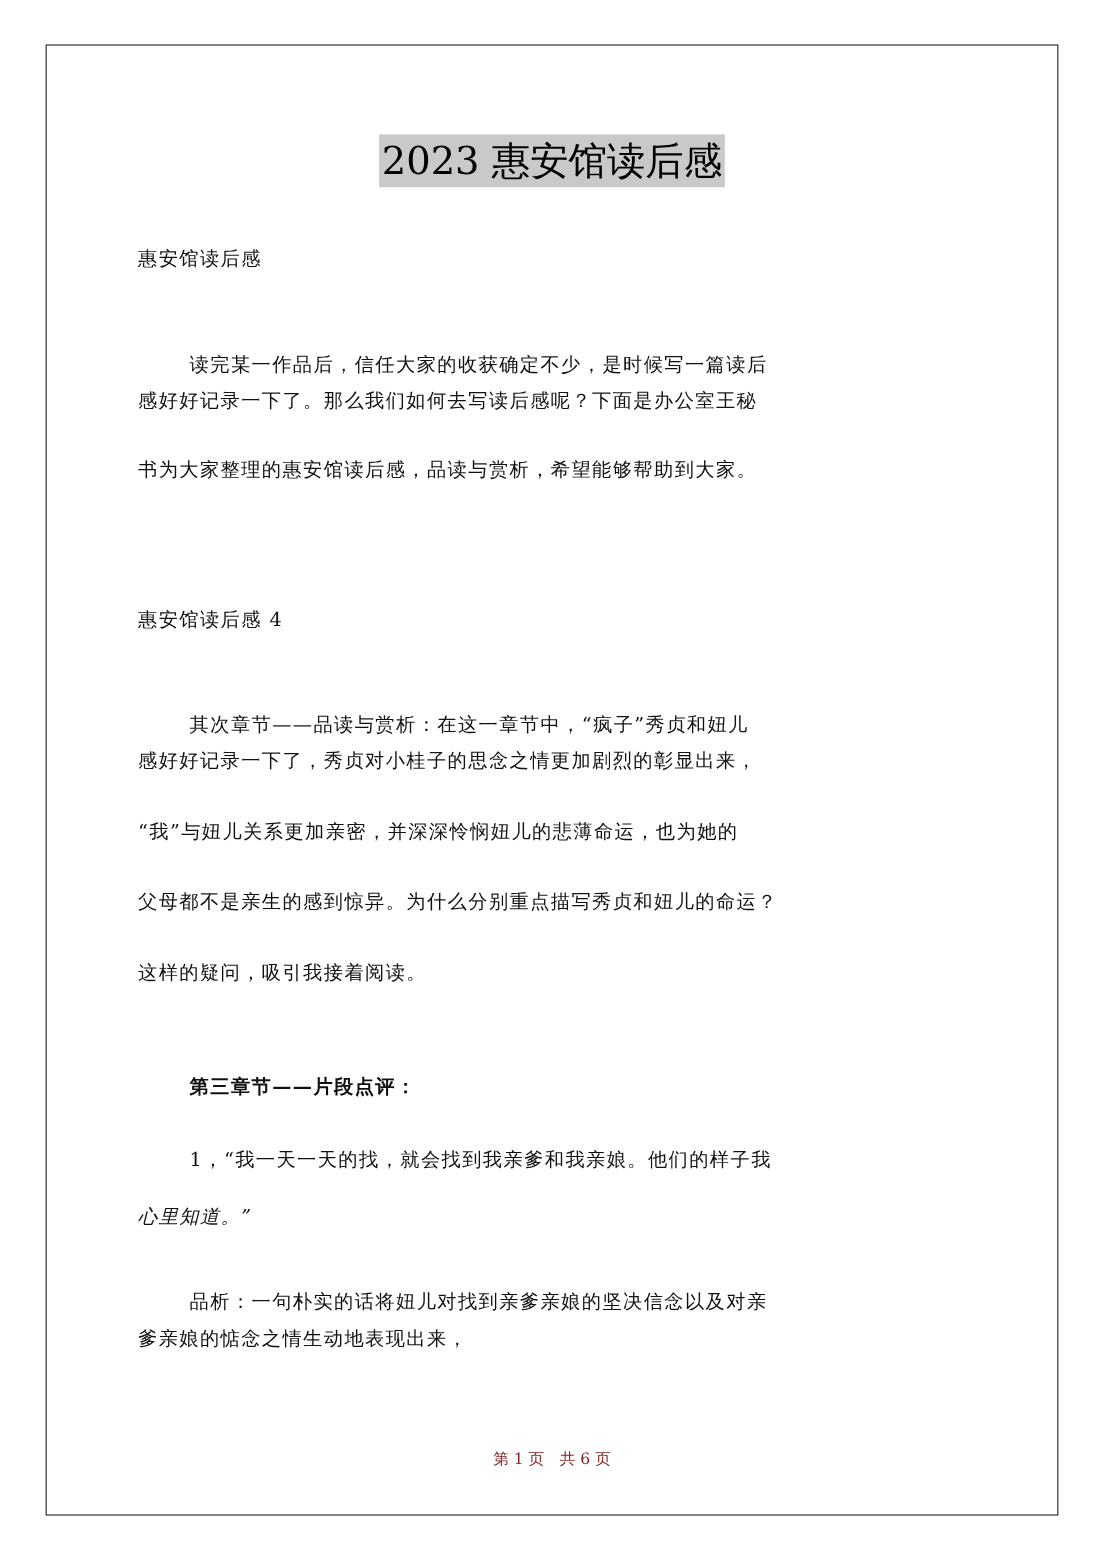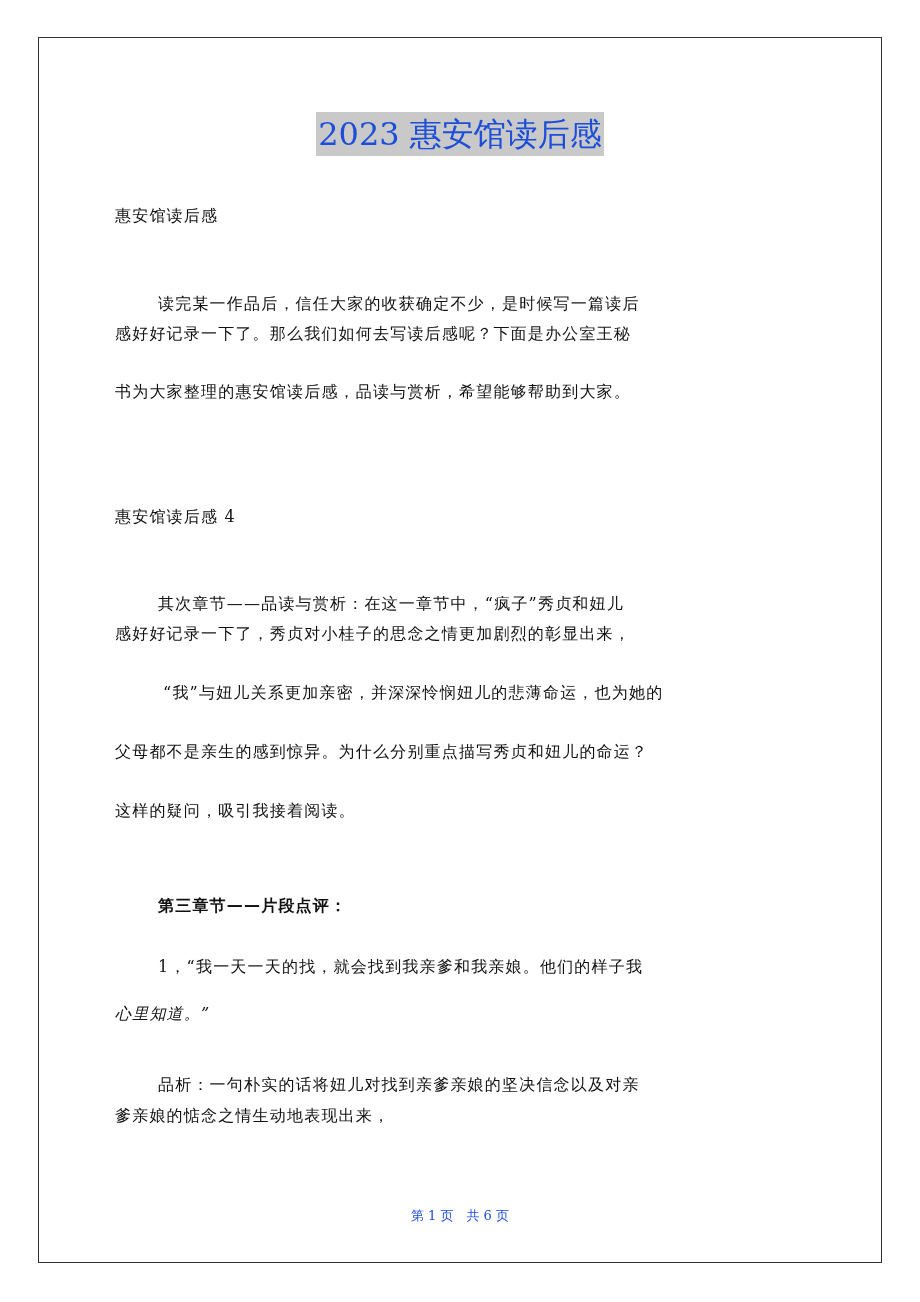--- a/index.html
+++ b/index.html
@@ -2,44 +2,44 @@
 <html><head>
 <meta charset="utf-8">
 <style>
   html, body { margin:0; padding:0; background:#ffffff; }
   body { width:920px; height:1302px; position:relative; overflow:hidden;
          font-family:"DejaVu Serif","Liberation Serif",serif; color:#111; }
   .page-border { position:absolute; left:38px; top:37px; width:844px; height:1226px;
                  border:1px solid #333; box-sizing:border-box; }
   .title { position:absolute; left:0; right:0; top:112px; text-align:center; }
   .title span { display:inline-block; background:#c9c9c9; font-size:32px; line-height:44px;
-                padding:0 2px; letter-spacing:0px; color:#1d4ed8; }
+                padding:0 2px; letter-spacing:0px; color:#000000; }
   .line { position:absolute; left:115px; font-size:16px; line-height:28px; white-space:nowrap;
           letter-spacing:1.2px; }
   .indent { left:158px;margin-top:28px; }
-  .footer { position:absolute; left:0; right:0; top:1207px; text-align:center; font-size:13px; color:#1d4ed8; }
+  .footer { position:absolute; left:0; right:0; top:1207px; text-align:center; font-size:13px; color:#7f1d1d; }
 </style>
 </head>
 <body>
 
 <div class="page-border"></div>
 
 <div class="title">
   <span>2023 惠安馆读后感</span>
 </div>
 
 <div id="lines">
     <div class="line" style="top: 202px;">惠安馆读后感</div>
     <div class="line indent" style="top: 262px;">读完某一作品后，信任大家的收获确定不少，是时候写一篇读后</div>
     <div class="line" style="top: 320px;">感好好记录一下了。那么我们如何去写读后感呢？下面是办公室王秘</div>
     <div class="line" style="top: 378px;">书为大家整理的惠安馆读后感，品读与赏析，希望能够帮助到大家。</div>
     <div class="line" style="top: 503px;">惠安馆读后感 4</div>
     <div class="line indent" style="top: 562px;">其次章节——品读与赏析：在这一章节中，“疯子”秀贞和妞儿</div>
     <div class="line" style="top: 620px;">感好好记录一下了，秀贞对小桂子的思念之情更加剧烈的彰显出来，</div>
-    <div class="line" style="top: 679px; margin-left: 48px;">“我”与妞儿关系更加亲密，并深深怜悯妞儿的悲薄命运，也为她的</div>
+    <div class="line" style="top: 679px;">“我”与妞儿关系更加亲密，并深深怜悯妞儿的悲薄命运，也为她的</div>
     <div class="line" style="top: 738px;">父母都不是亲生的感到惊异。为什么分别重点描写秀贞和妞儿的命运？</div>
     <div class="line" style="top: 797px;">这样的疑问，吸引我接着阅读。</div>
     <div class="line indent" style="top: 864px; font-weight: bold;">第三章节——片段点评：</div>
     <div class="line indent" style="top: 925px;">1，“我一天一天的找，就会找到我亲爹和我亲娘。他们的样子我</div>
     <div class="line" style="top: 1000px; font-style: italic;">心里知道。”</div>
     <div class="line indent" style="top: 1043px;">品析：一句朴实的话将妞儿对找到亲爹亲娘的坚决信念以及对亲</div>
     <div class="line" style="top: 1102px;">爹亲娘的惦念之情生动地表现出来，</div>
   </div>
 
 <div class="footer">第 1 页　共 6 页</div>

